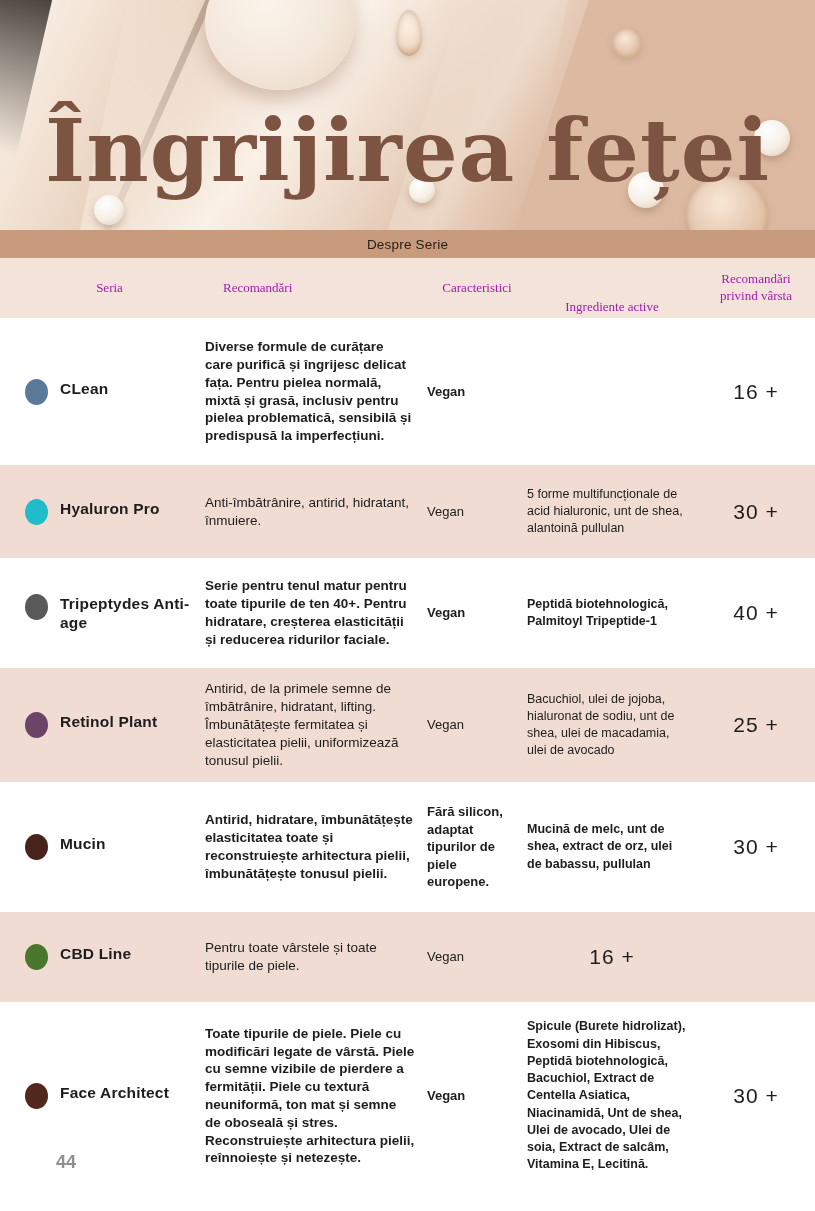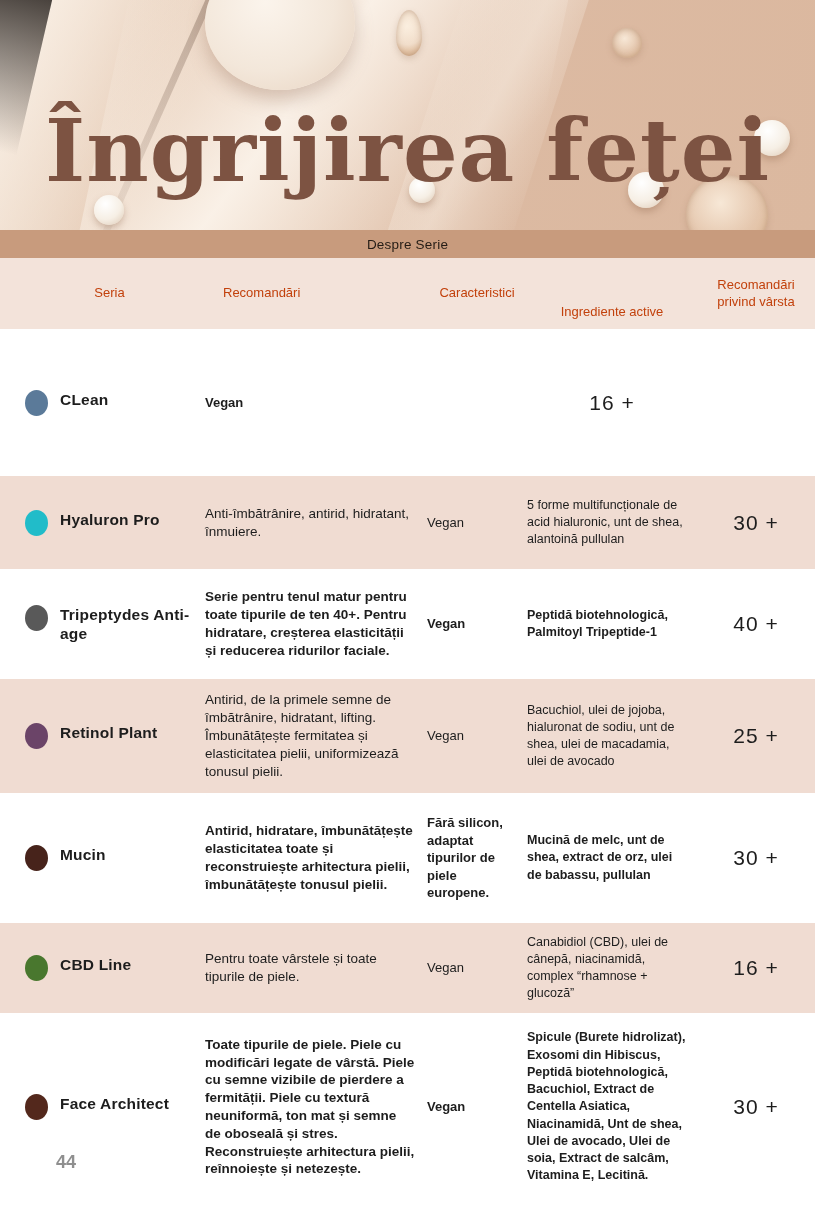--- a/index.html
+++ b/index.html
@@ -40,22 +40,22 @@
   .droplet-3 { left:612px; top:28px;  width:30px; height:30px; }
   .hero-title { position:absolute; left:50%; top:74px; transform:translateX(-50%);
     font-family:"DejaVu Serif","Liberation Serif",serif; font-weight:700; font-size:86px; line-height:1.25;
     color:#7d5342; letter-spacing:1px; white-space:nowrap;margin-top:23px; }
 
   
   .despre-band { height:28px; background:#c89b7d; display:flex; align-items:center; justify-content:center;
     font-size:13.5px; color:#241c15; letter-spacing:0.2px; }
 
   
-  .thead { height:71px; background:#f3e3da; display:grid;
-    grid-template-columns:205px 222px 100px 170px 118px; align-items:center; font-size:13px; color:#c2410c; }
+  .thead { height:60px; background:#f3e3da; display:grid;
+    grid-template-columns:205px 222px 100px 170px 118px; align-items:center; font-size:13px; color:#a21caf;font-family:Liberation Serif, serif; }
   .th { line-height:1.3; }
   .th-seria { text-align:center; padding-left:14px; }
   .th-recomandari { padding-left:18px; }
   .th-caracteristici { text-align:center; }
   .th-ingrediente { text-align:center; padding:0 28px;margin-top:38px; }
   .th-varsta { text-align:center; padding:0 8px; }
 
   .row { display:grid; grid-template-columns:205px 222px 100px 170px 118px; align-items:center; }
   .row-white { background:#ffffff; }
   .row-pink  { background:#f0dcd2; }
@@ -104,20 +104,21 @@
     <div class="th th-ingrediente">Ingrediente active</div>
     <div class="th th-varsta">Recomandări privind vârsta</div>
   </div>
 
   <div id="table-body">
     <div class="row row-white row-heavy" style="height: 147px;">
       <div class="cell-serie">
         <span class="dot" style="background: rgb(91, 122, 153);"></span>
         <span class="serie-name">CLean</span>
       </div>
+      <div class="cell-desc">Diverse formule de curățare care purifică și îngrijesc delicat fața. Pentru pielea normală, mixtă și grasă, inclusiv pentru pielea problematică, sensibilă și predispusă la imperfecțiuni.</div>
       <div class="cell-carac">Vegan</div>
       <div class="cell-ingred"></div>
       <div class="cell-age">16 +</div>
     </div>
 
     <div class="row row-pink" style="height: 93px;">
       <div class="cell-serie">
         <span class="dot" style="background: rgb(33, 188, 201);"></span>
         <span class="serie-name">Hyaluron Pro</span>
       </div>
@@ -160,21 +161,20 @@
       <div class="cell-age">30 +</div>
     </div>
 
     <div class="row row-pink" style="height: 90px;">
       <div class="cell-serie">
         <span class="dot" style="background: rgb(73, 119, 46);"></span>
         <span class="serie-name">CBD Line</span>
       </div>
       <div class="cell-desc">Pentru toate vârstele și toate tipurile de piele.</div>
       <div class="cell-carac">Vegan</div>
-      <div class="cell-ingred">Canabidiol (CBD), ulei de cânepă, niacinamidă, complex “rhamnose + glucoză”</div>
       <div class="cell-age">16 +</div>
     </div>
 
     <div class="row row-white row-heavy" style="height: 188px;">
       <div class="cell-serie">
         <span class="dot" style="background: rgb(83, 40, 28);"></span>
         <span class="serie-name">Face Architect</span>
       </div>
       <div class="cell-desc">Toate tipurile de piele. Piele cu modificări legate de vârstă. Piele cu semne vizibile de pierdere a fermității. Piele cu textură neuniformă, ton mat și semne de oboseală și stres. Reconstruiește arhitectura pielii, reînnoiește și netezește.</div>
       <div class="cell-carac">Vegan</div>

